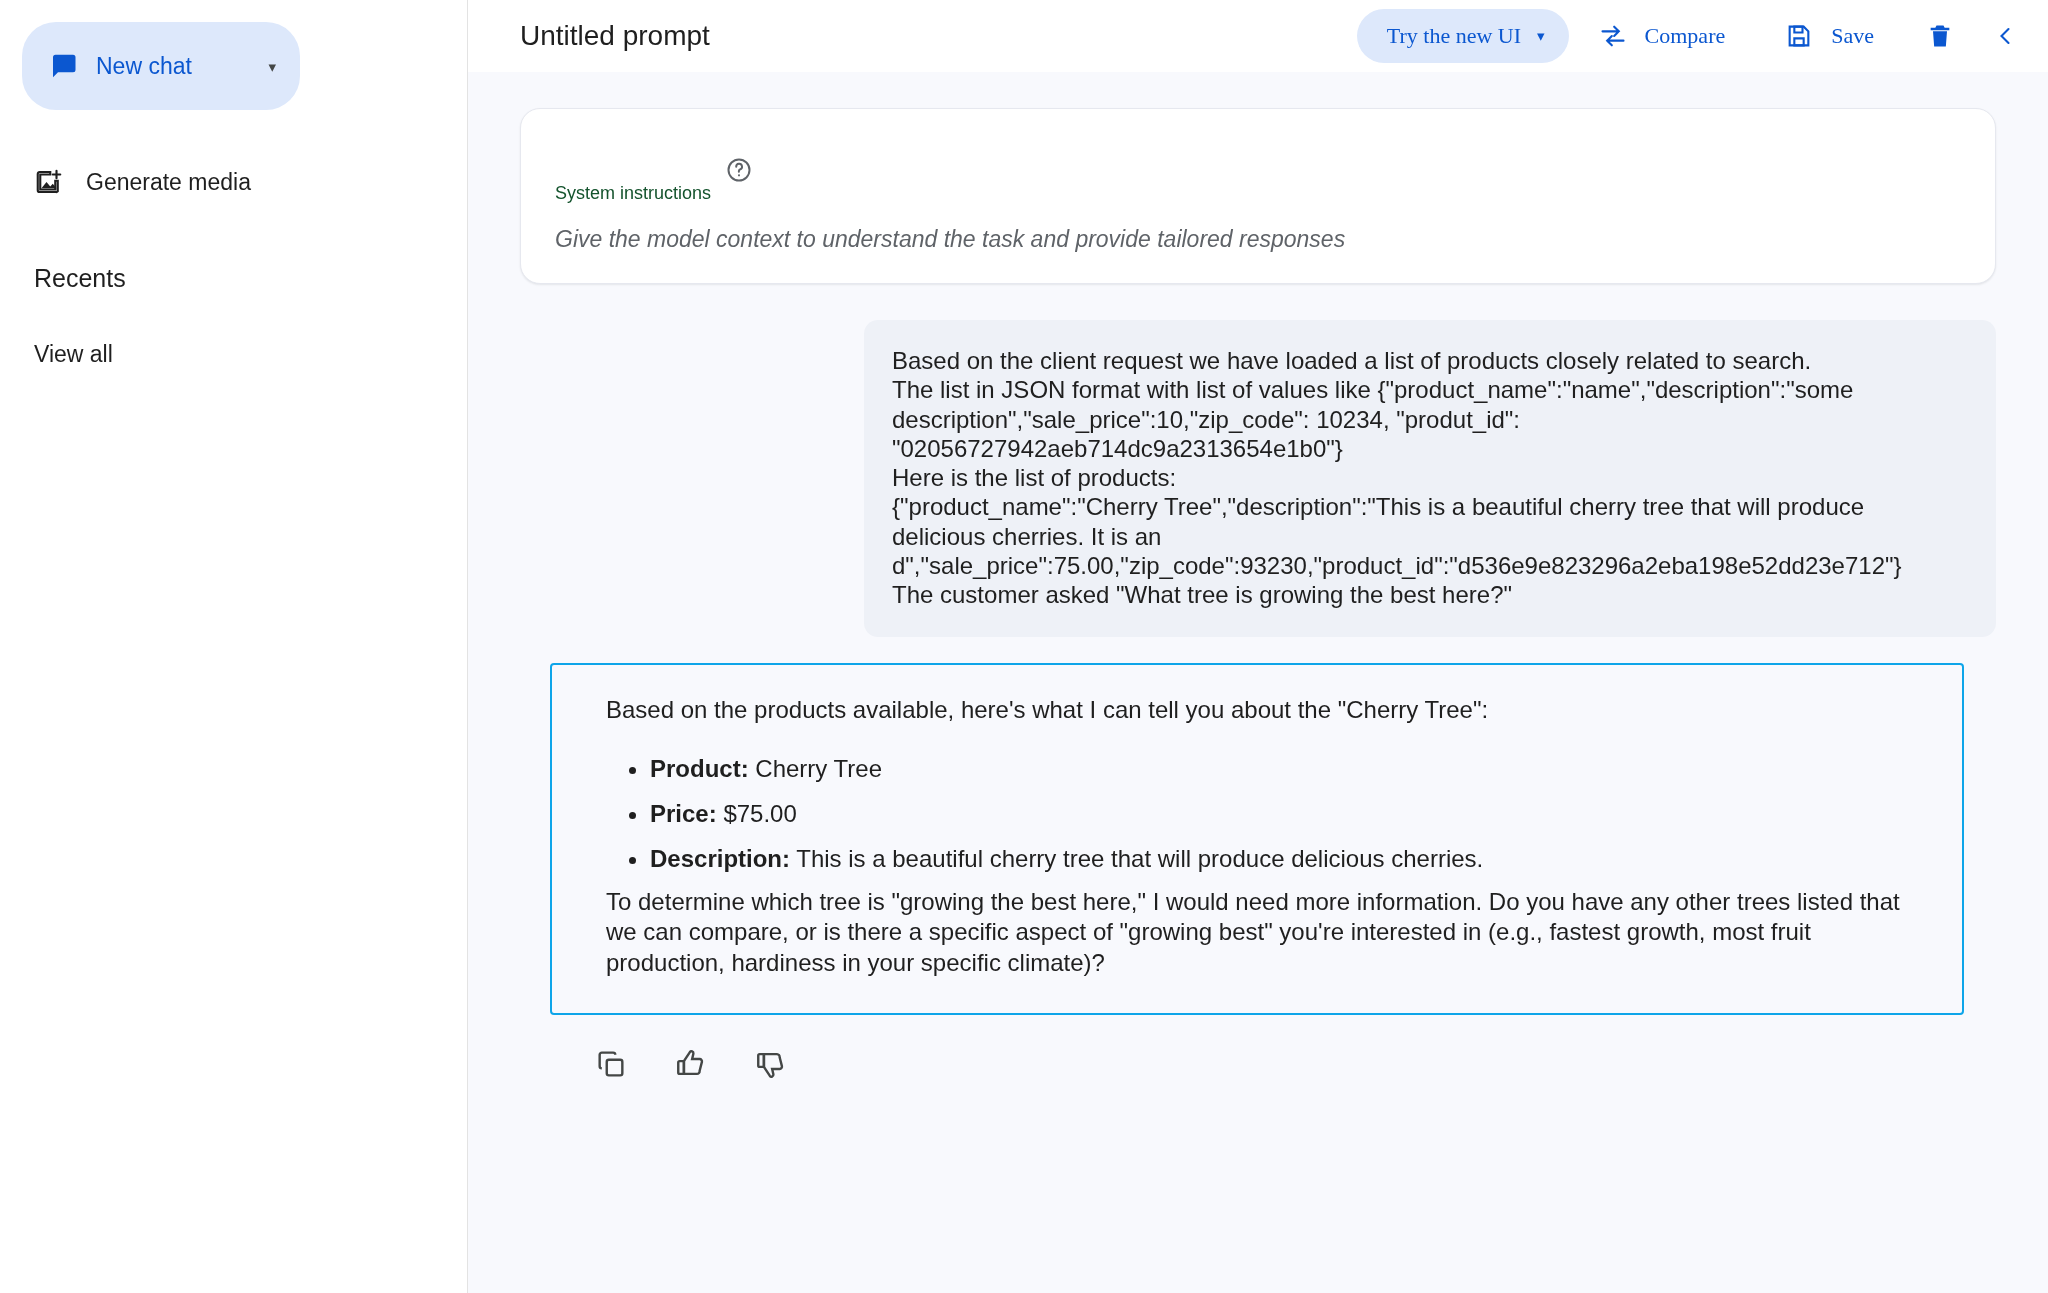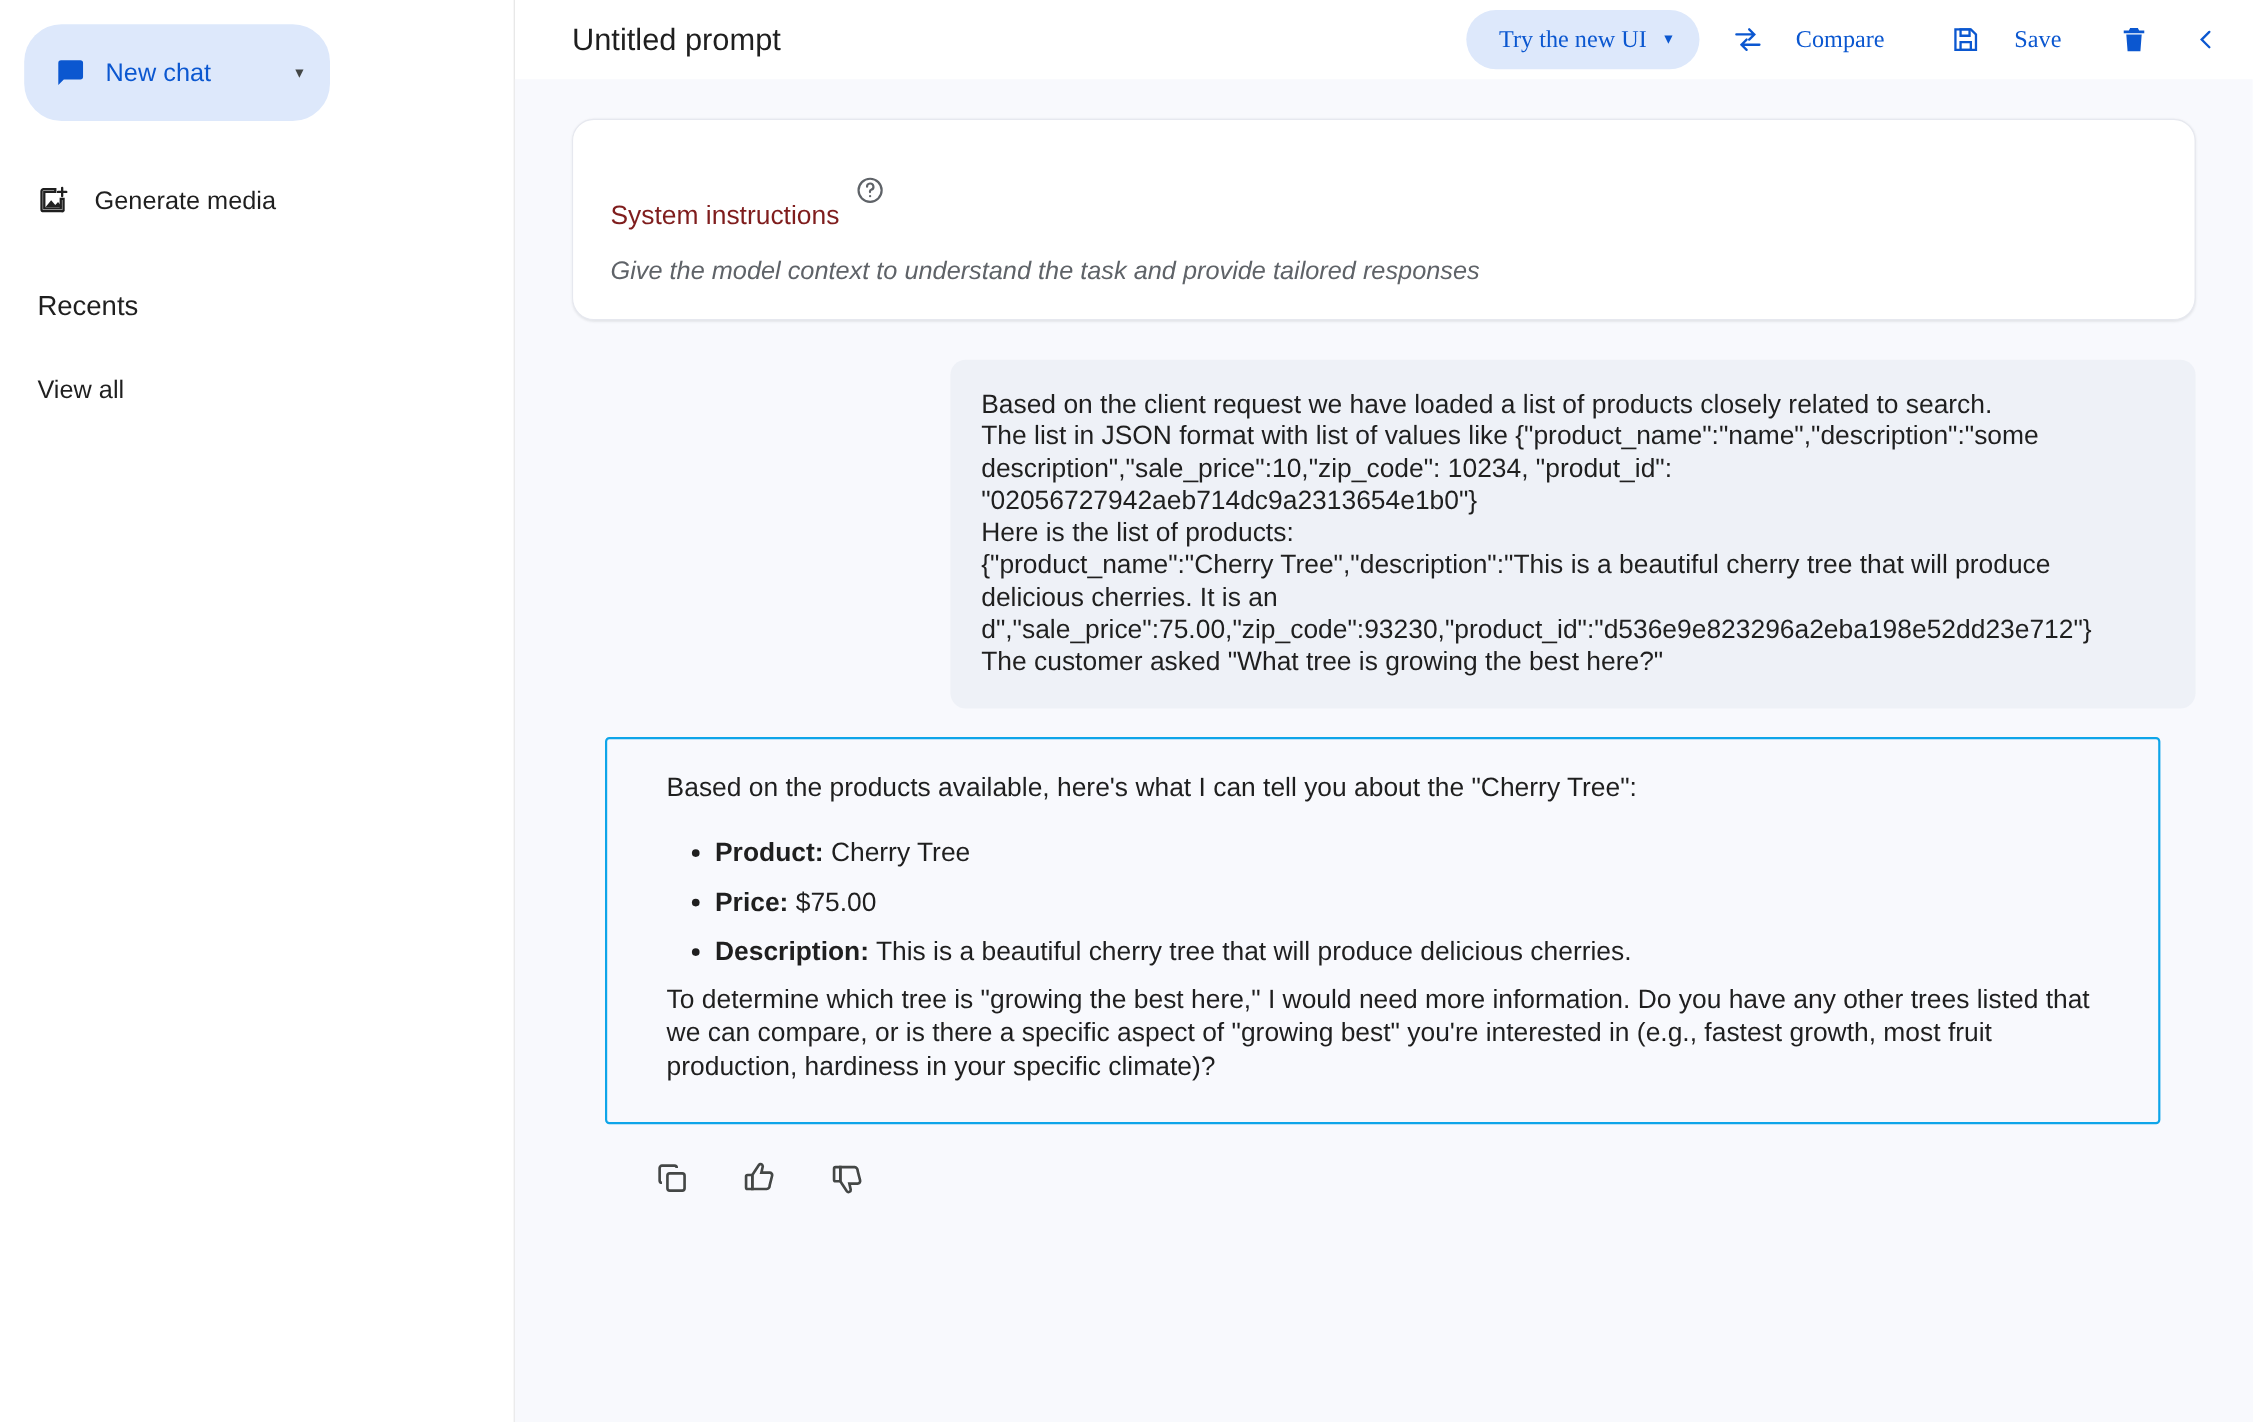--- a/index.html
+++ b/index.html
@@ -136,21 +136,21 @@
     padding: 0 24px 0 30px;
     color: #0b57d0;
     font-size: 22px;
     cursor: pointer;
     white-space: nowrap;
   }
   .try-new-ui .caret { font-size: 15px; line-height: 1; }
   .tool-btn {
     display: flex;
     align-items: center;
-    gap: 30px;
+    gap: 18px;
     color: #0b57d0;
     font-size: 22px;
     padding: 0 30px;
     height: 54px;
     cursor: pointer;
     white-space: nowrap;
   }
   .tool-btn .ic {
     width: 28px; height: 28px;
     display: inline-flex; align-items: center; justify-content: center;
@@ -176,22 +176,22 @@
     padding: 26px 34px 30px 34px;
     box-shadow: 0 1px 2px rgba(60,64,67,.10);
     max-width: 1490px;
   }
   .sys-head {
     display: flex;
     align-items: center;
     gap: 14px;
   }
   .sys-title {
-    font-size: 24px;
-    color: #7f1d1d;
+    font-size: 18px;
+    color: #14532d;
     margin-top: 48px;
   }
   .help-icon {
     width: 28px; height: 28px;
     color: #5f6368;
     display: inline-flex; align-items: center; justify-content: center;
   }
   .sys-sub {
     margin-top: 22px;
     font-size: 23px;

